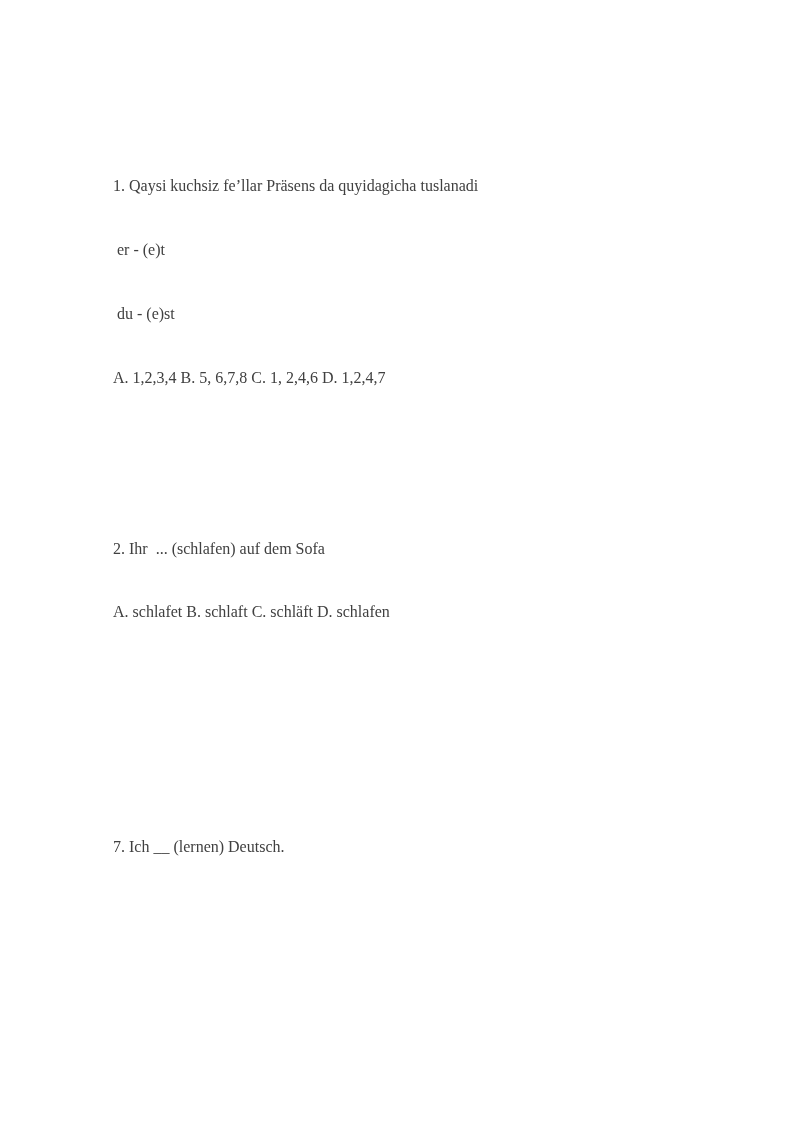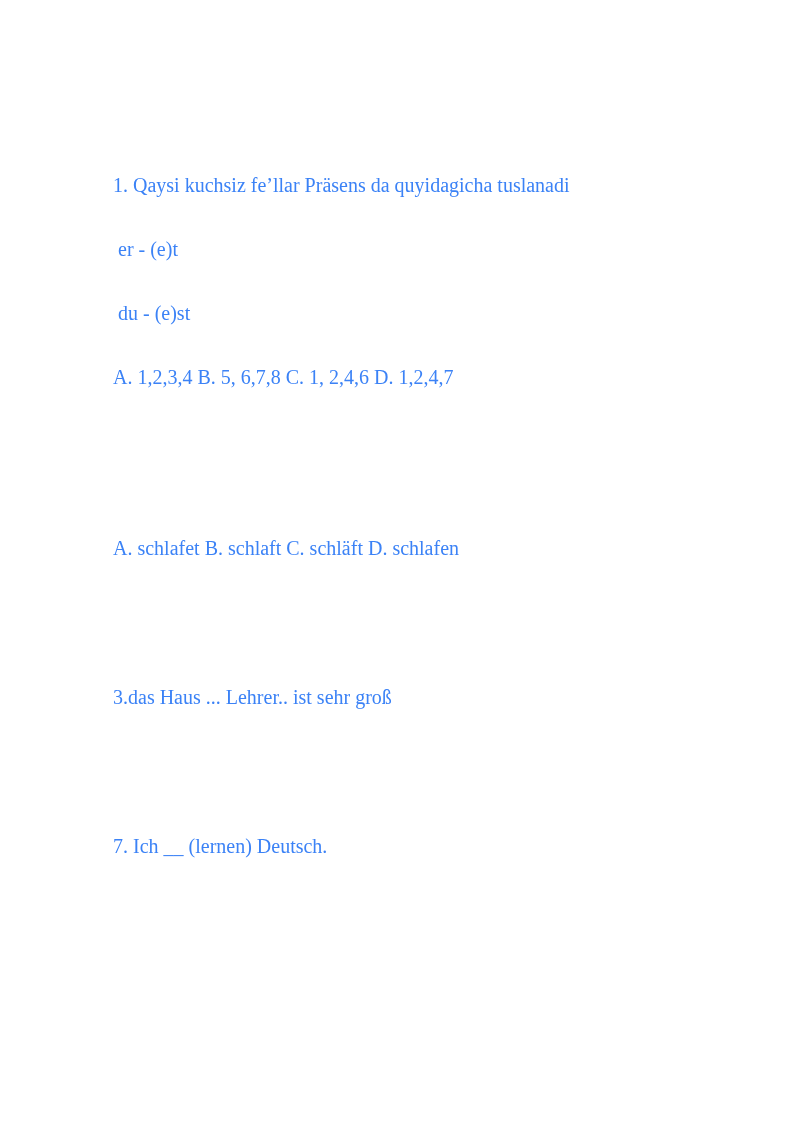--- a/index.html
+++ b/index.html
@@ -14,46 +14,46 @@
   }
   .page {
     box-sizing: border-box;
     width: 800px;
     height: 1131px;
     padding: 69px 60px 0 113px;
     background: #ffffff;
   }
   .doc-text {
     font-family: "Liberation Serif", "DejaVu Serif", serif;
-    font-size: 20px;
+    font-size: 16px;
     line-height: 21.3px;
-    color: #3b82f6;
+    color: #404040;
     white-space: pre-wrap;
   }
   .line {
     min-height: 21.3px;
   }
 </style>
 </head>
 <body>
 
 <div class="page doc-text">
 
   <div class="intro">
     <div class="line">1. Qaysi kuchsiz fe’llar Präsens da quyidagicha tuslanadi</div>
     <div class="line"> er - (e)t</div>
     <div class="line"> du - (e)st</div>
     <div class="line">A. 1,2,3,4 B. 5, 6,7,8 C. 1, 2,4,6 D. 1,2,4,7</div>
   </div>
 
   <div>
+    <div class="line">2. Ihr  ... (schlafen) auf dem Sofa</div>
     <div class="line">A. schlafet B. schlaft C. schläft D. schlafen</div>
   </div>
   <div>
-    <div class="line">3.das Haus ... Lehrer.. ist sehr groß</div>
   </div>
   <div>
     <div class="line">7. Ich __ (lernen) Deutsch.</div>
     
   </div>
   
   
   
   
   

